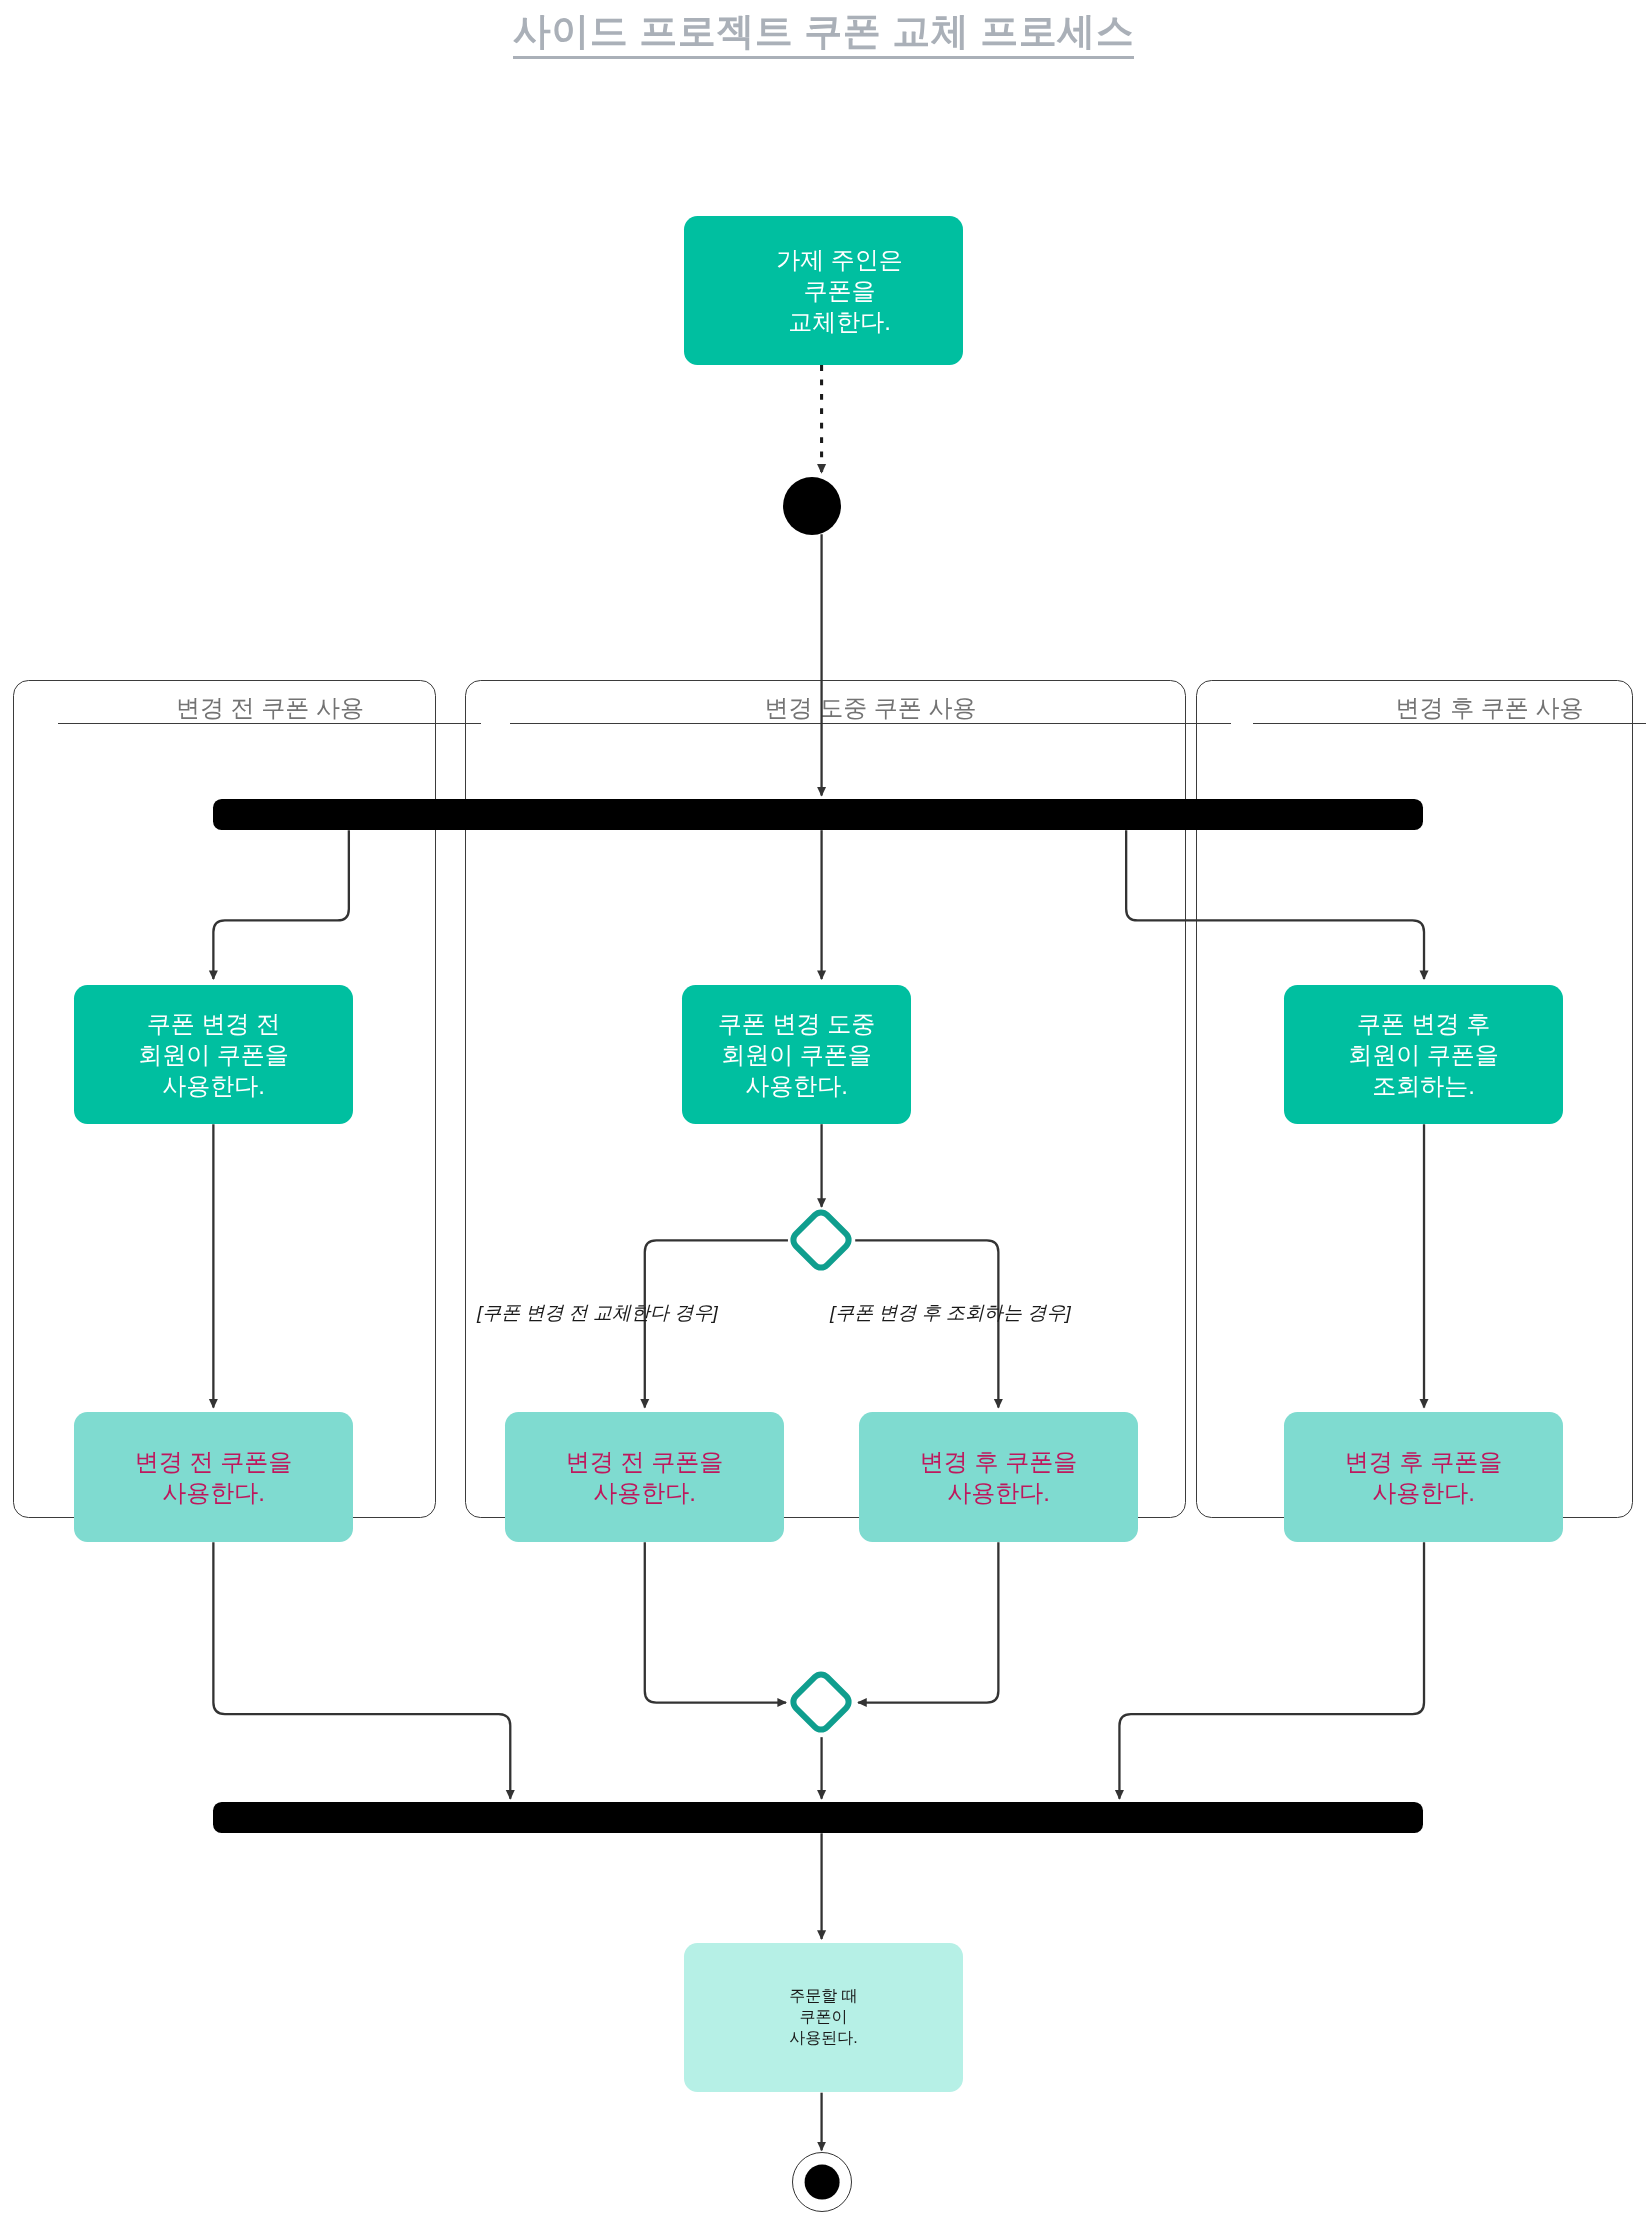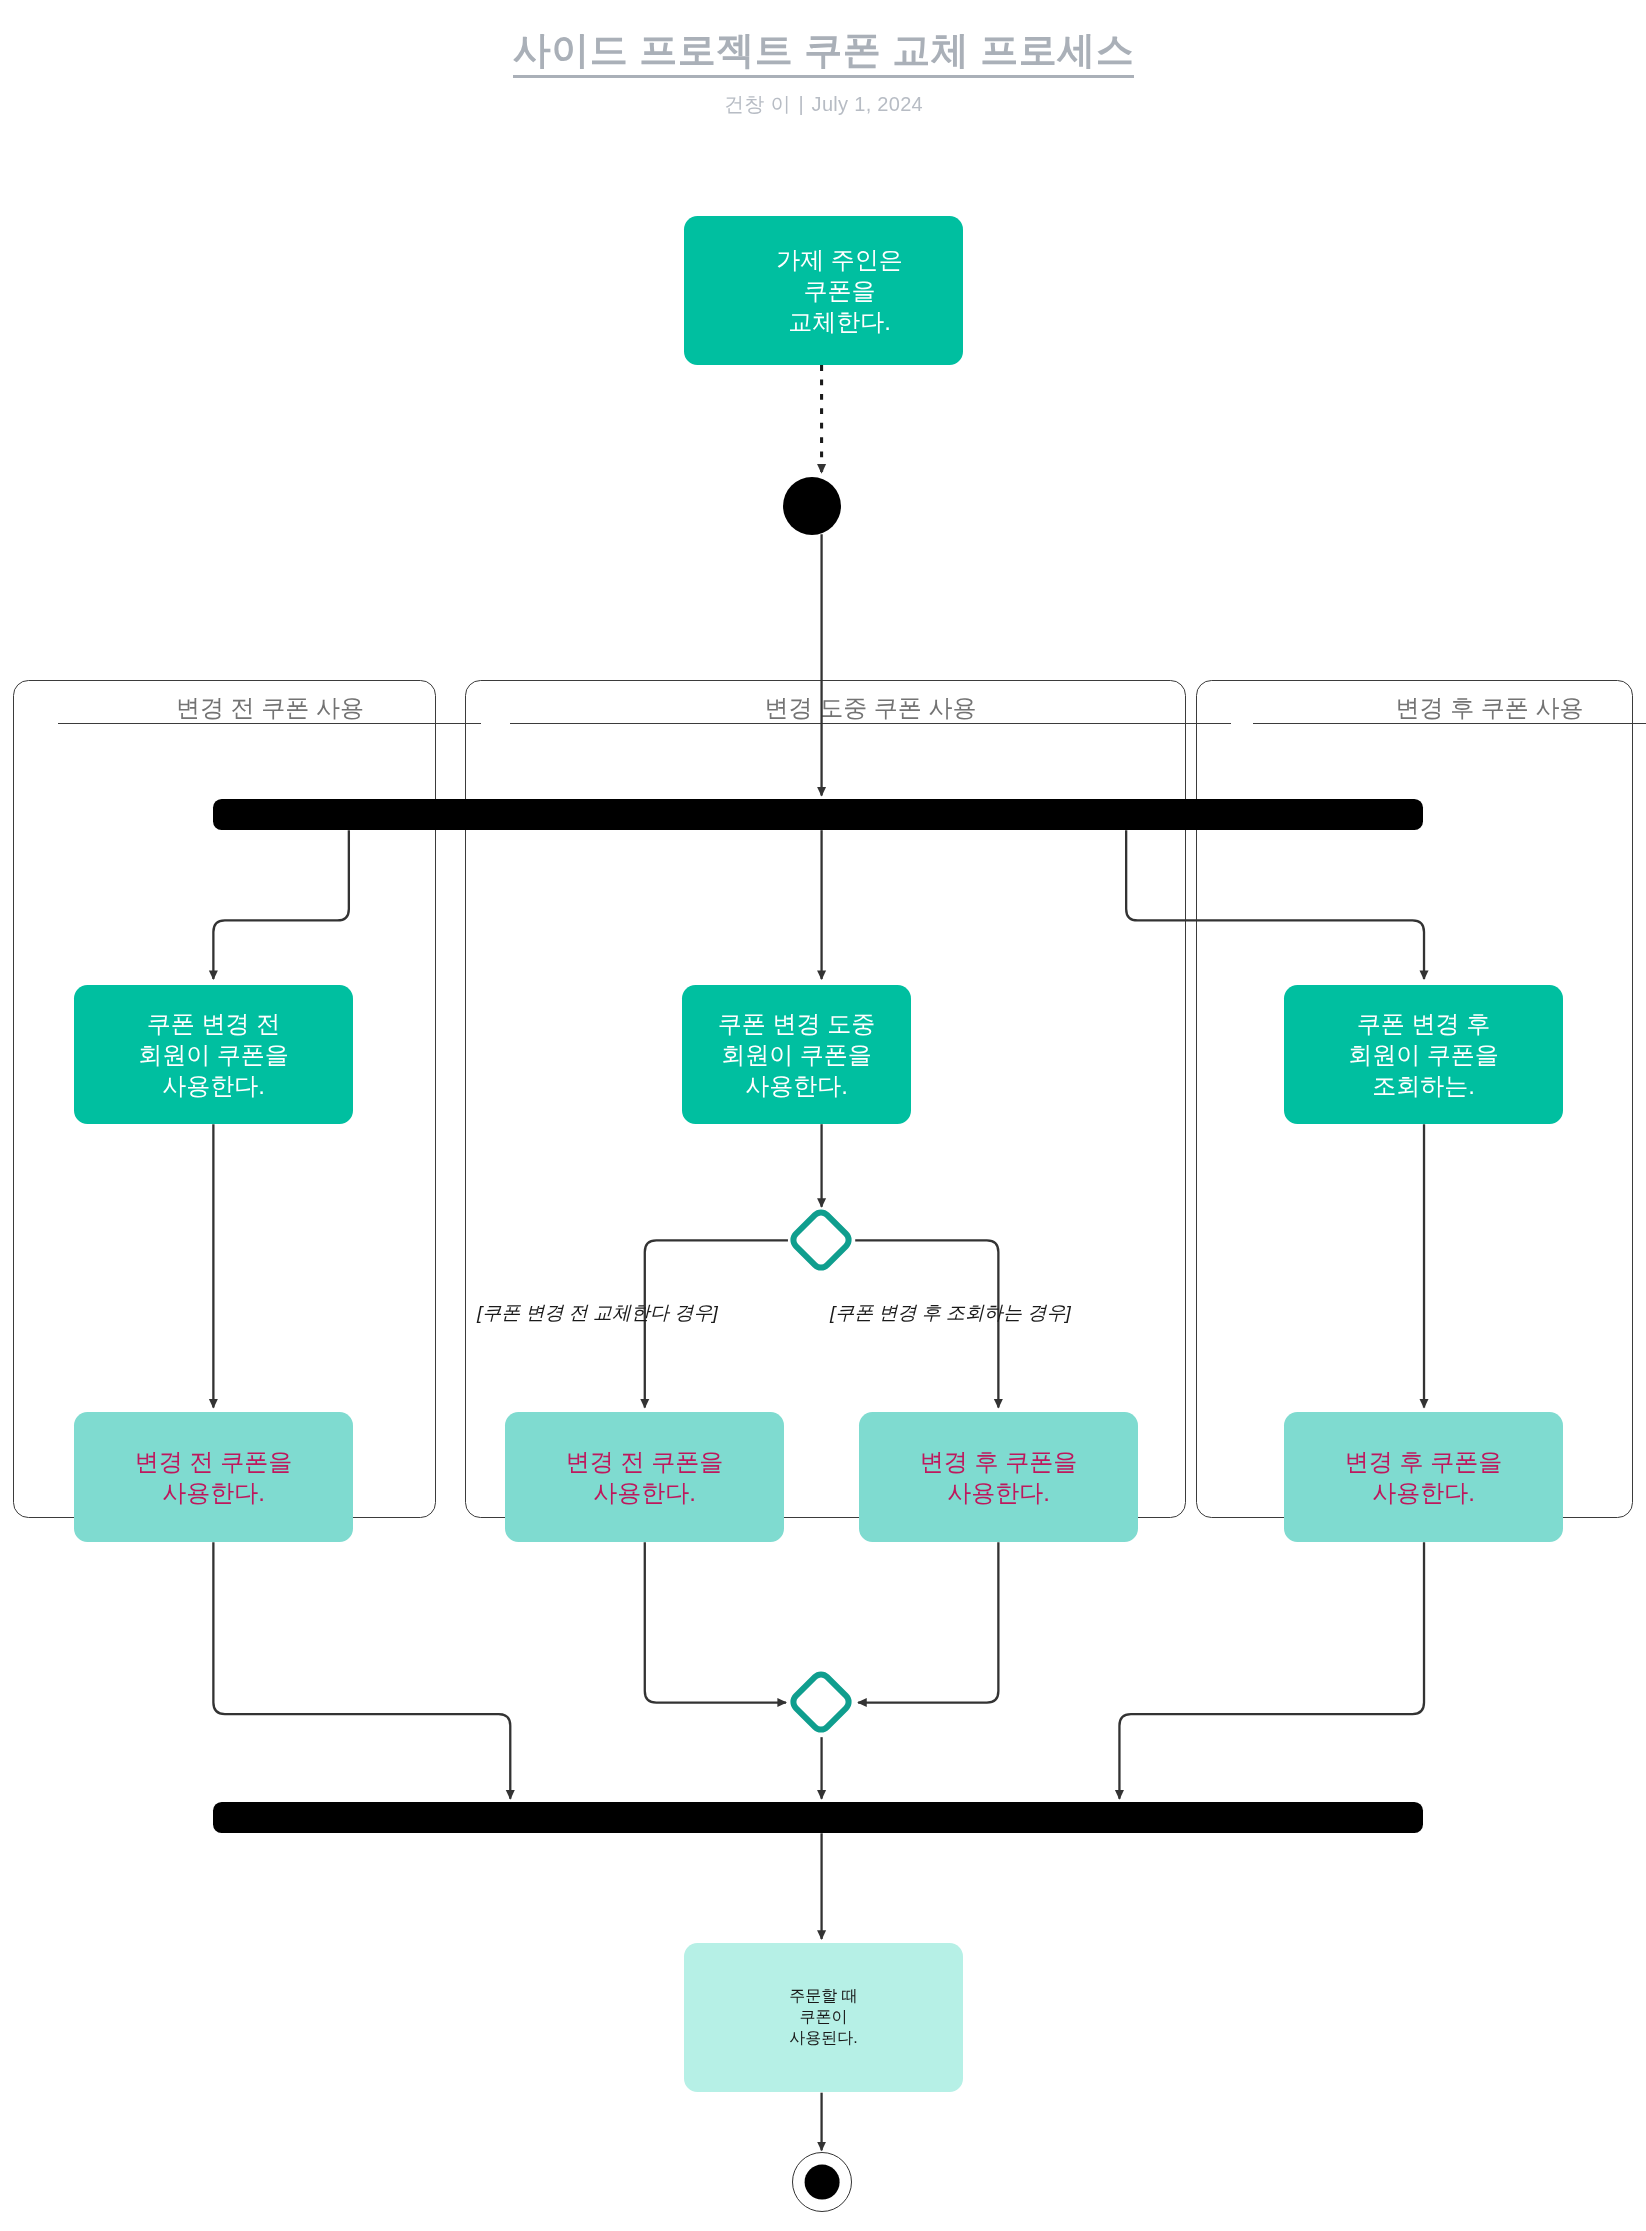--- a/index.html
+++ b/index.html
@@ -32,21 +32,21 @@
     width: 1647px;
     text-align: center;
     z-index: 5;
   }
   .doc-title {
     font-size: 38px;
     font-weight: bold;
     color: #aab0b8;
     letter-spacing: 0.5px;
     margin: 0;
-    padding-top: 27px;
+    padding-top: 8px;
     display: inline-block;
     border-bottom: 3.8px solid #aab0b8;
     line-height: 1.25;
   }
   .doc-subtitle {
     font-size: 20px;
     color: #b7bcc4;
     margin: 0;
     padding-top: 13.4px;
     letter-spacing: 0.3px;
@@ -173,23 +173,20 @@
     pointer-events: none;
   }
 </style>
 </head>
 <body>
 
 <div id="canvas">
 
   <div class="header">
     <div class="doc-title">사이드 프로젝트 쿠폰 교체 프로세스</div>
-    <div class="doc-subtitle">
-      <span>건창 이</span><span class="subtitle-sep">|</span><span>July 1, 2024</span>
-    </div>
   </div>
 
   <div class="lane" style="left:13.4px; top:680px; width:423px; height:838px;"></div>
   <div class="lane-title" style="left:13.4px; top:680px; width:423px;">변경 전 쿠폰 사용</div>
 
   <div class="lane" style="left:465px; top:680px; width:721px; height:838px;"></div>
   <div class="lane-title" style="left:465px; top:680px; width:721px;">변경 도중 쿠폰 사용</div>
 
   <div class="lane" style="left:1196px; top:680px; width:437px; height:838px;"></div>
   <div class="lane-title" style="left:1208px; top:680px; width:473px;text-align:center;">변경 후 쿠폰 사용</div>

